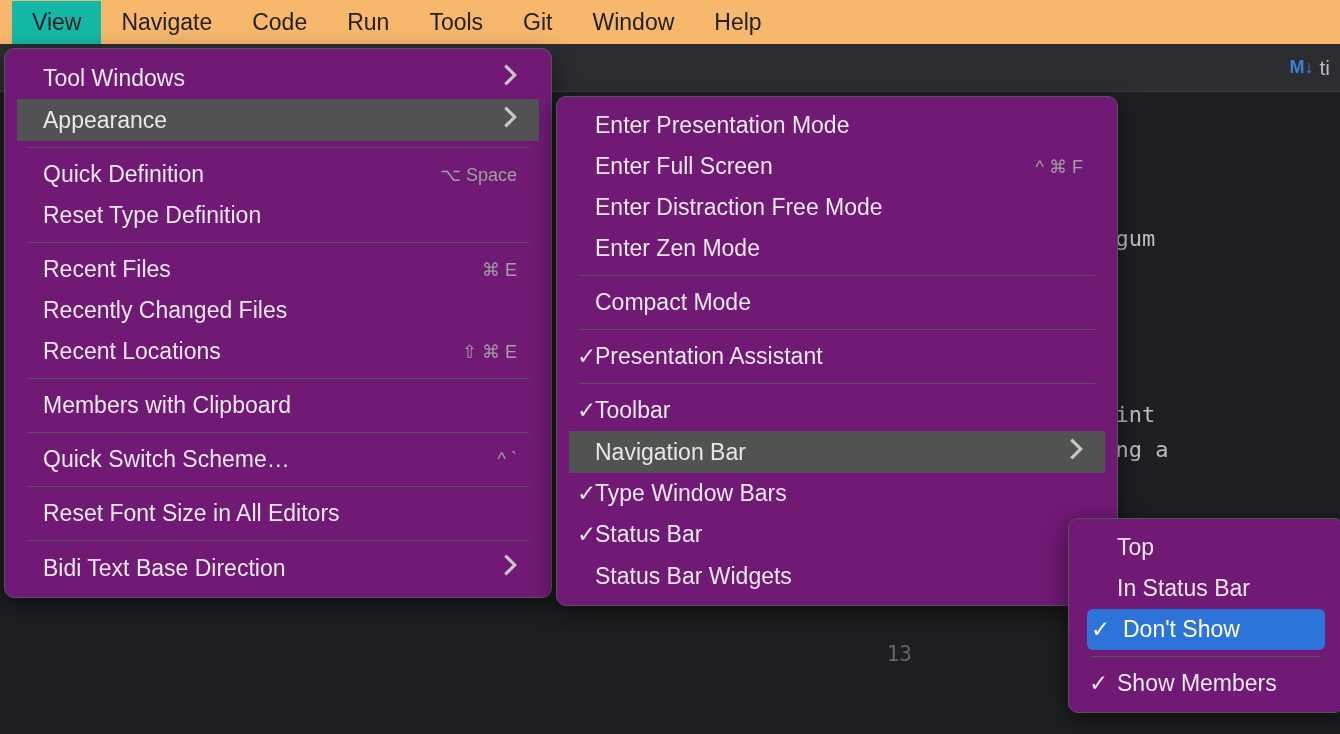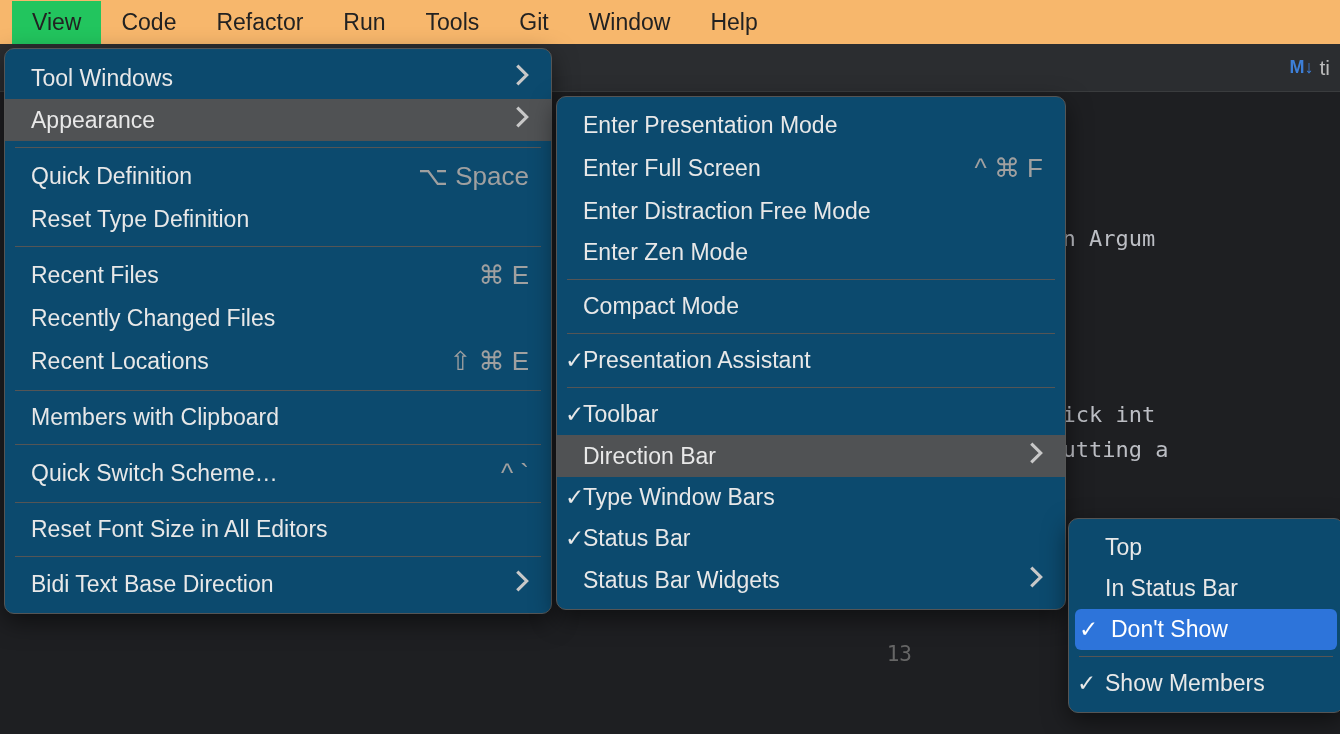--- a/index.html
+++ b/index.html
@@ -21,31 +21,31 @@
     align-items: center;
     padding-left: 12px;
     font-size: 23px;
     color: #222;
   }
   .menubar .menu-item {
     padding: 8px 20px;
     cursor: default;
   }
   .menubar .menu-item.active {
-    background: #22c55e;
+    background: #14b8a6;
   }
 
   
   .menu-panel {
     position: absolute;
-    background: #0c4a6e;
+    background: #701a75;
     border: 1px solid #555;
     border-radius: 10px;
     box-shadow: 0 8px 24px rgba(0,0,0,0.5);
-    padding: 8px 0;
+    padding: 8px 12px;
     font-size: 23px;
     color: #e8e8e8;
   }
   .menu-panel .row {
     display: flex;
     align-items: center;
     padding: 7px 22px 7px 26px;
     cursor: default;
     white-space: nowrap;
   }
@@ -55,21 +55,21 @@
   .menu-panel .row.blue {
     background: #2d74da;
     color: #fff;
   }
   .menu-panel .label {
     flex: 1;
     padding-right: 40px;
   }
   .menu-panel .shortcut {
     color: #a0a0a0;
-    font-size: 26px;
+    font-size: 18px;
     margin-left: auto;
   }
   .menu-panel .chev {
     margin-left: auto;
     color: #c8c8c8;
   }
   .menu-panel .sep {
     height: 1px;
     background: #555;
     margin: 6px 10px;
@@ -140,22 +140,22 @@
   .code .date { color: #bcbec4; }
   .code .key { color: #9876aa; }
 
   svg.chevron { width: 14px; height: 22px; }
 </style>
 </head>
 <body>
 
 <div class="menubar">
   <div class="menu-item active">View</div>
+  <div class="menu-item">Navigate</div>
   <div class="menu-item">Code</div>
-  <div class="menu-item">Refactor</div>
   <div class="menu-item">Run</div>
   <div class="menu-item">Tools</div>
   <div class="menu-item">Git</div>
   <div class="menu-item">Window</div>
   <div class="menu-item">Help</div>
 </div>
 
 <div class="editor-area">
   <div class="editor-tabs">
     <div class="tab-label">
@@ -226,21 +226,21 @@
   </div>
   <div class="sep"></div>
   <div class="row">
     <span class="label">Bidi Text Base Direction</span>
     <span class="chev"><svg class="chevron" viewBox="0 0 8 14">
           <path d="M1 1 L7 7 L1 13" stroke="#c8c8c8" stroke-width="2" fill="none"></path>
         </svg></span>
   </div>
 </div>
 
-<div class="menu-panel" style="left:556px; top:96px; width:510px;">
+<div class="menu-panel" style="left:556px; top:96px; width:562px;">
   <div class="row">
     <span class="label">Enter Presentation Mode</span>
   </div>
   <div class="row">
     <span class="label">Enter Full Screen</span>
     <span class="shortcut">^ ⌘ F</span>
   </div>
   <div class="row">
     <span class="label">Enter Distraction Free Mode</span>
   </div>
@@ -255,21 +255,21 @@
   <div class="row">
     <span class="check">✓</span>
     <span class="label">Presentation Assistant</span>
   </div>
   <div class="sep"></div>
   <div class="row">
     <span class="check">✓</span>
     <span class="label">Toolbar</span>
   </div>
   <div class="row highlight">
-    <span class="label">Direction Bar</span>
+    <span class="label">Navigation Bar</span>
     <span class="chev"><svg class="chevron" viewBox="0 0 8 14">
           <path d="M1 1 L7 7 L1 13" stroke="#c8c8c8" stroke-width="2" fill="none"></path>
         </svg></span>
   </div>
   <div class="row">
     <span class="check">✓</span>
     <span class="label">Type Window Bars</span>
   </div>
   <div class="row">
     <span class="check">✓</span>

